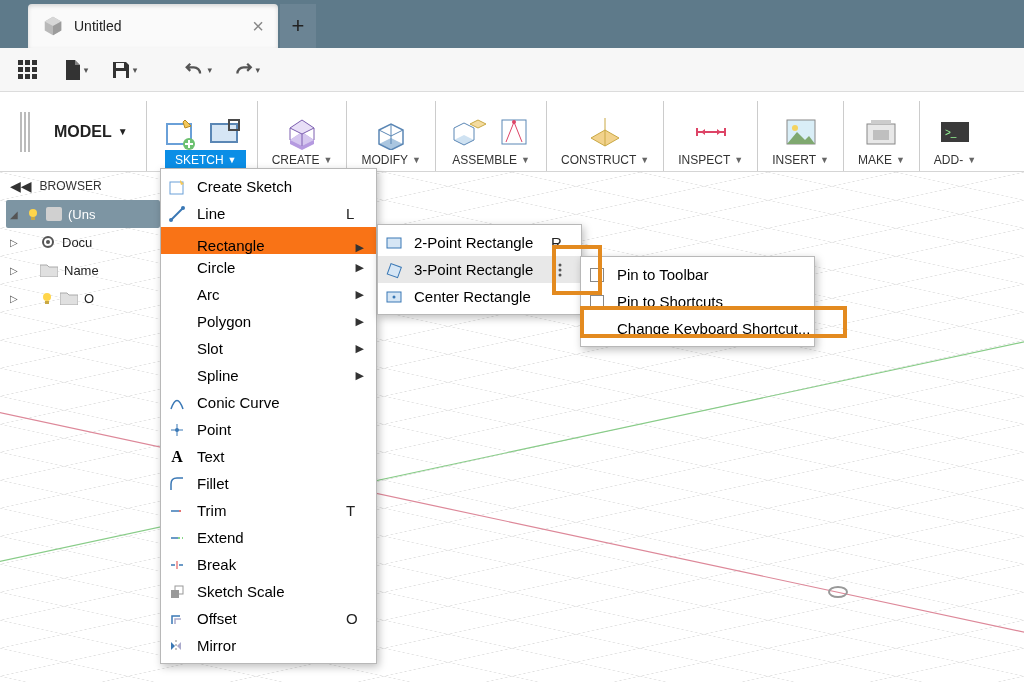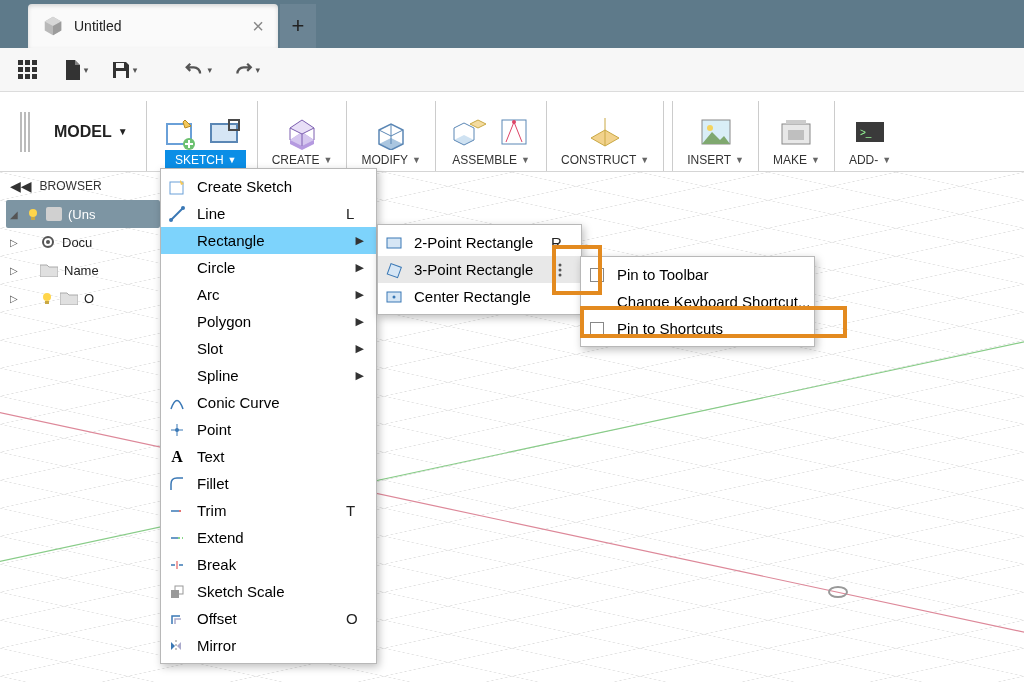--- a/index.html
+++ b/index.html
@@ -49,21 +49,21 @@
   .tree-row .caret { width:10px; font-size:10px; color:#555;}
   .tree-row svg{flex-shrink:0;}
 
   
   .menu { position:absolute; background:#fff; border:1px solid #b8b8b8; box-shadow: 2px 3px 8px rgba(0,0,0,.25); padding:4px 0; }
   .menu-item { display:flex; align-items:center; gap:10px; height:27px; padding:0 12px 0 6px; font-size:15px; color:#000; position:relative; white-space:nowrap; }
   .menu-item .ico { width:20px; height:20px; display:flex; align-items:center; justify-content:center; flex-shrink:0; }
   .menu-item .txt { flex:1; }
   .menu-item .key { color:#222; font-size:15px; width:18px; text-align:left; }
   .menu-item .sub { font-size:11px; color:#333; }
-  .menu-item.hl { background:#7dd3fc; }
+  .menu-item.hl { background:#f97316;align-items:flex-end; }
   .menu-item.hover { background:#e8e8e8; }
   #sketch-menu { top:168px; left:160px; width:217px; }
   #rect-menu { top:224px; left:377px; width:205px; }
   #ctx-menu { top:256px; left:580px; width:235px; }
 
   .hl-box { position:absolute; border:4px solid #e38a1f; pointer-events:none; }
   #hl1 { top:245px; left:552px; width:50px; height:50px; }
   #hl2 { top:306px; left:580px; width:267px; height:32px; }
 
   .cbox { width:14px; height:14px; border:1px solid #888; background:#fff; display:inline-block; }
@@ -196,20 +196,30 @@
     <div class="icons">
         <svg class="icon-lg" viewBox="0 0 36 36">
           <path d="M4 24l14-8 14 8-14 8z" fill="#f2d28c" stroke="#c9a844"></path>
           <path d="M18 4v28" stroke="#c9a844"></path>
         </svg>
       </div>
     <div class="label">CONSTRUCT</div>
   </div>
   <div class="ribbon-vsep"></div>
 
+  <div class="group">
+    <div class="icons">
+        <svg class="icon-lg" viewBox="0 0 36 36">
+          <path d="M4 18h28" stroke="#d46" stroke-width="2"></path>
+          <path d="M4 14v8M32 14v8" stroke="#d46" stroke-width="2"></path>
+          <path d="M8 18l4-3v6zM28 18l-4-3v6z" fill="#d46"></path>
+        </svg>
+      </div>
+    <div class="label">INSPECT</div>
+  </div>
   <div class="ribbon-vsep"></div>
 
   <div class="group">
     <div class="icons">
         <svg class="icon-lg" viewBox="0 0 36 36">
           <rect x="4" y="6" width="28" height="24" fill="#d9eef7" stroke="#888"></rect>
           <circle cx="12" cy="14" r="3" fill="#f4d35e"></circle>
           <path d="M4 30l10-12 8 8 4-4 6 8z" fill="#7fa86f"></path>
         </svg>
       </div>
@@ -482,25 +492,25 @@
 </div>
 
 <div class="menu" id="ctx-menu">
   <div class="menu-item">
       <span class="ico">
         <span class="cbox"></span>
       </span>
       <span class="txt">Pin to Toolbar</span>
     </div>
   <div class="menu-item">
+      <span class="ico">
+        <span class="cbox"></span>
+      </span>
+      <span class="txt">Pin to Shortcuts</span>
+    </div>
+  <div class="menu-item">
       <span class="ico"></span>
       <span class="txt">Change Keyboard Shortcut...</span>
-    </div>
-  <div class="menu-item">
-      <span class="ico">
-        <span class="cbox"></span>
-      </span>
-      <span class="txt">Pin to Shortcuts</span>
     </div>
 </div>
 
 <div class="hl-box" id="hl1"></div>
 <div class="hl-box" id="hl2"></div>
 
 </body></html>

